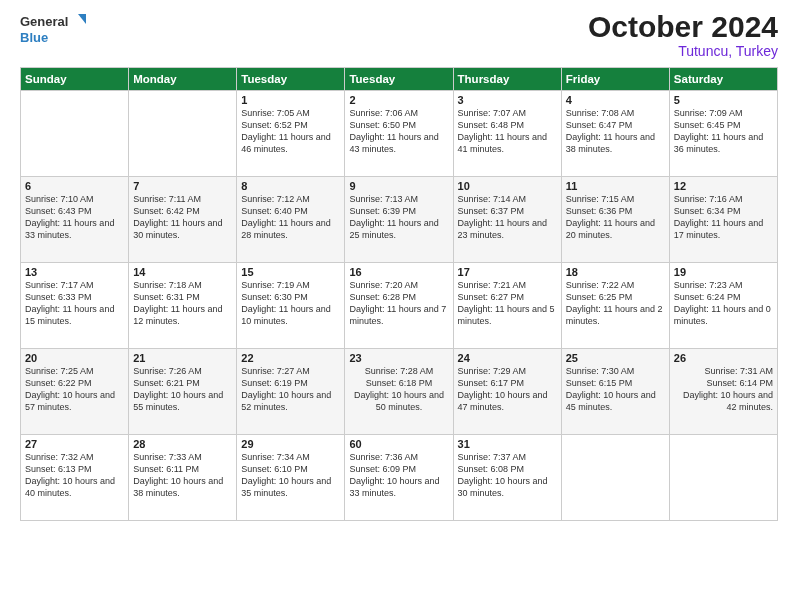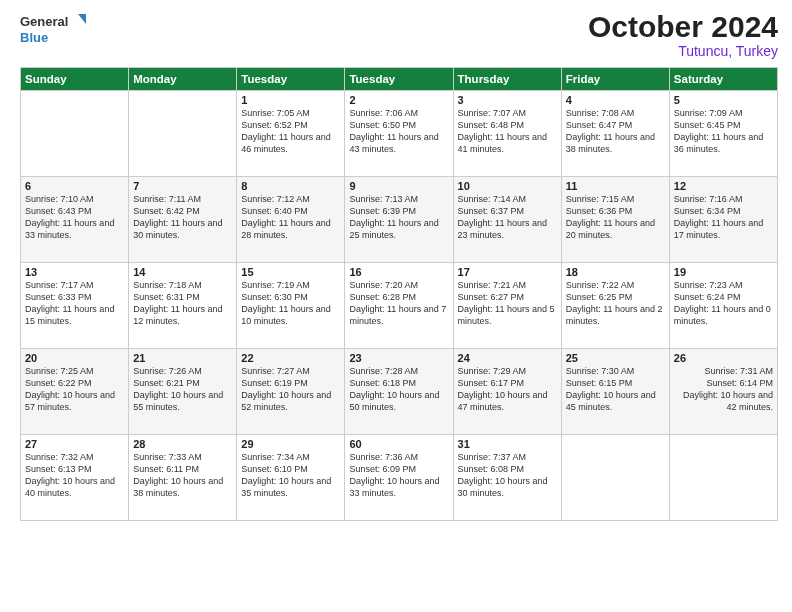--- a/index.html
+++ b/index.html
@@ -248,21 +248,21 @@
 Daylight: 10 hours and 55 minutes.</div>
           </td>
           <td>
             <span class="day-num">22</span>
             <div class="day-info" style="white-space: pre-line;">Sunrise: 7:27 AM
 Sunset: 6:19 PM
 Daylight: 10 hours and 52 minutes.</div>
           </td>
           <td>
             <span class="day-num">23</span>
-            <div class="day-info" style="white-space: pre-line;">Sunrise: 7:28 AM
+            <div class="day-info" style="white-space: pre-line; text-align: center;">Sunrise: 7:28 AM
 Sunset: 6:18 PM
 Daylight: 10 hours and 50 minutes.</div>
           </td>
           <td>
             <span class="day-num">24</span>
             <div class="day-info" style="white-space: pre-line;">Sunrise: 7:29 AM
 Sunset: 6:17 PM
 Daylight: 10 hours and 47 minutes.</div>
           </td>
           <td>

